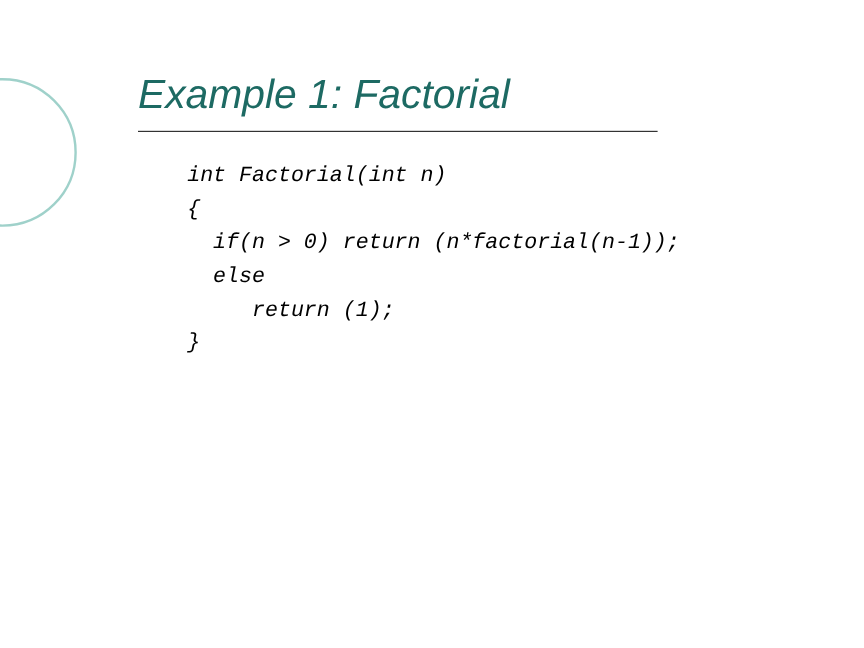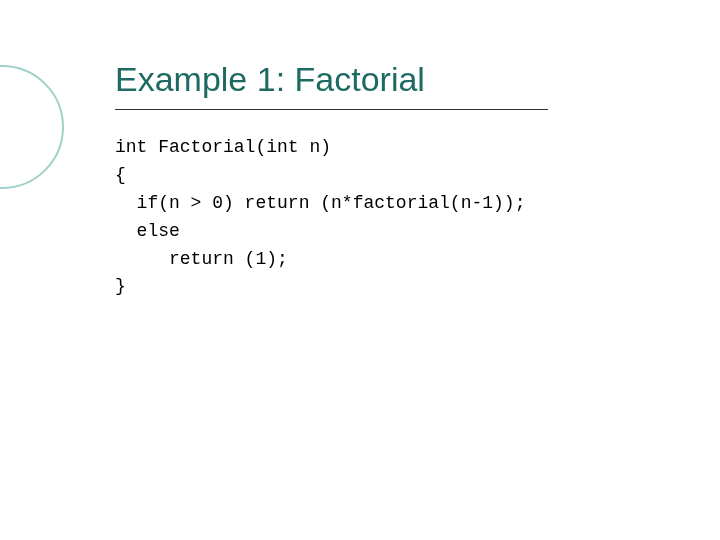--- a/index.html
+++ b/index.html
@@ -9,20 +9,21 @@
     height: 540px;
     background: #fff;
     font-family: Arial, Helvetica, sans-serif;
     color: #000;
   }
   .slide {
     position: relative;
     width: 608px;
     height: 540px;
     box-sizing: border-box;
+    font-style: italic;
   }
   .ring {
     position: absolute;
     left: -60px;
     top: 65px;
     width: 120px;
     height: 120px;
     border: 2px solid #5fb3a7;
     border-radius: 50%;
     opacity: 0.6;
@@ -43,20 +44,21 @@
     border: none;
     border-top: 1.5px solid #333;
     margin: 0 0 24px 0;
   }
   .code {
     font-family: "Courier New", Courier, monospace;
     font-size: 18px;
     line-height: 1.55;
     white-space: pre;
     color: #000;
+    margin-left: 41px;
   }
 </style>
 </head>
 <body>
 
 <div class="slide">
   <div class="ring"></div>
   <div class="content">
     <div class="title">Example 1: Factorial</div>
     <hr class="rule">

